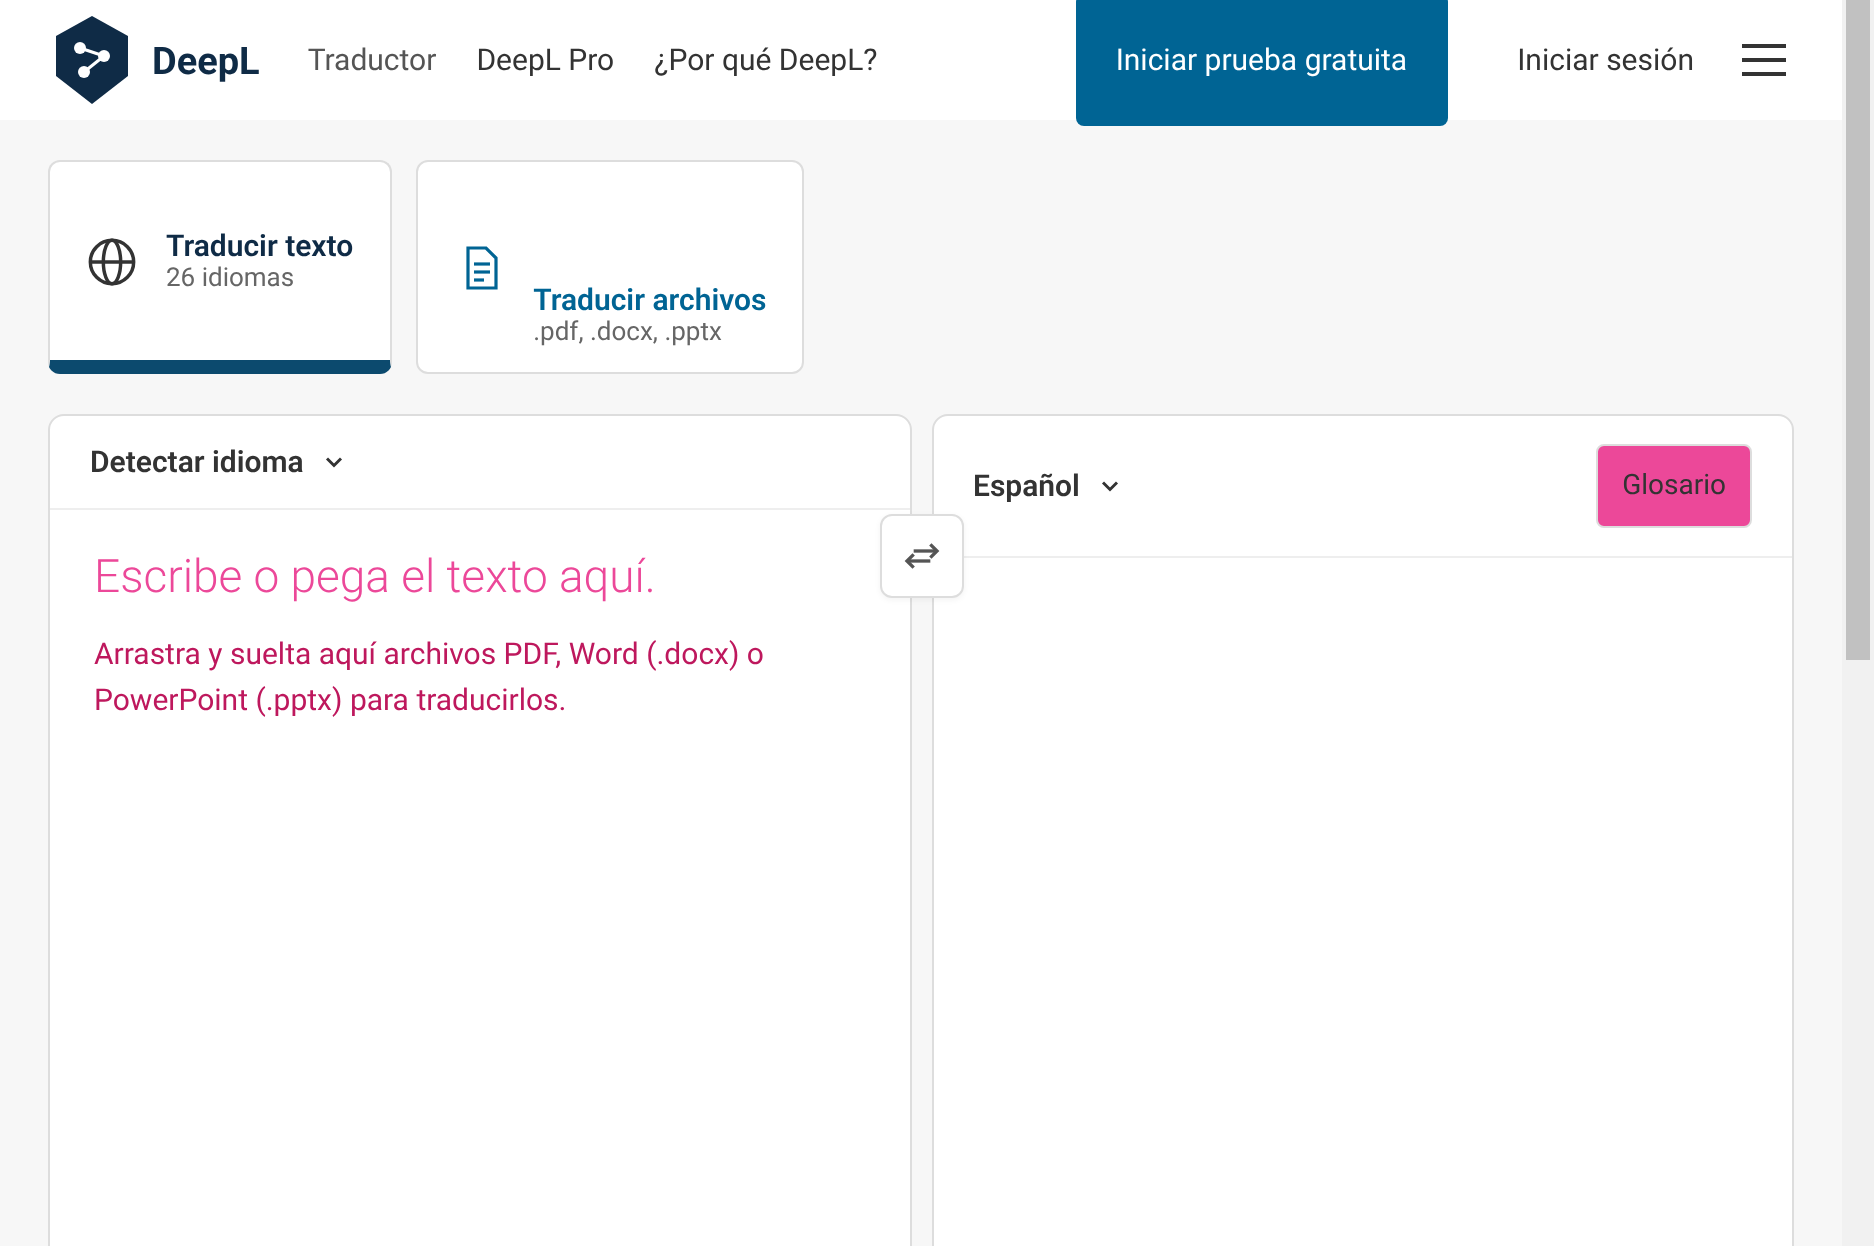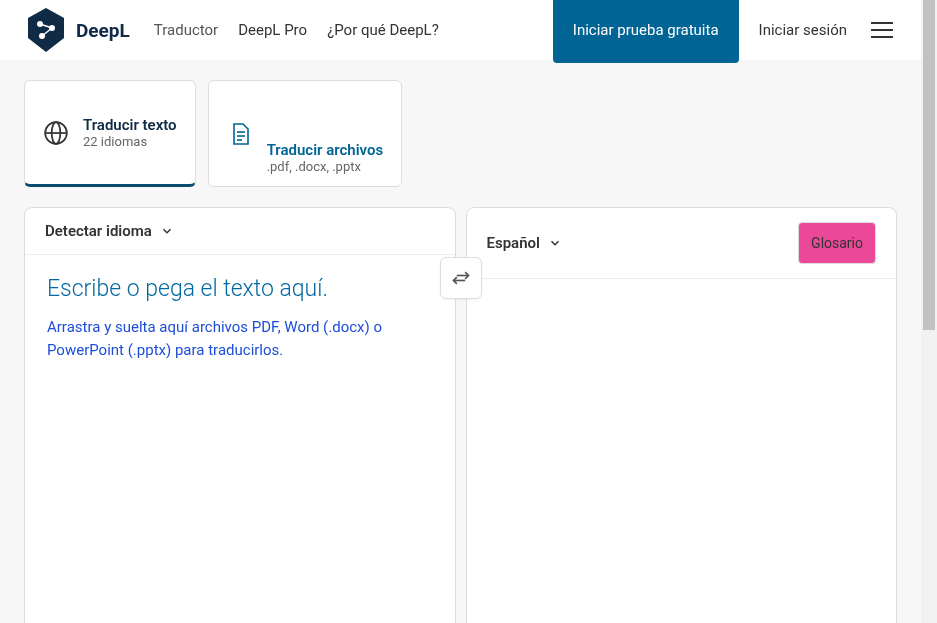--- a/index.html
+++ b/index.html
@@ -91,20 +91,21 @@
       border: none;
       padding: 24px 20px;
       font-size: 15px;
       border-radius: 4px;
       cursor: pointer;
     }
     .login-link {
       font-size: 15px;
       color: #333;
       cursor: pointer;
+      margin-left: 15px;
     }
     .hamburger {
       display: flex;
       flex-direction: column;
       gap: 5px;
       cursor: pointer;
       padding: 4px;
     }
     .hamburger span {
       width: 22px;
@@ -121,21 +122,21 @@
       border: 1px solid #ddd;
       border-radius: 6px;
       padding: 12px 18px;
       display: flex;
       align-items: center;
       gap: 14px;
       cursor: pointer;
       position: relative;
     }
     .tab.active {
-      border-bottom: 3px solid #0c4a6e;
+      border-bottom: 7px solid #0c4a6e;
     }
     .tab-icon {
       width: 26px;
       height: 26px;
       display: flex;
       align-items: center;
       justify-content: center;
     }
     .tab-text-wrap {
       display: flex;
@@ -214,27 +215,27 @@
       font-size: 14px;
       color: #333;
       cursor: pointer;
     }
     .panel-body {
       padding: 20px 22px;
       flex: 1;
     }
     .placeholder-text {
       font-size: 23px;
-      color: #0369a1;
+      color: #ec4899;
       font-weight: 300;
       margin-bottom: 14px;
     }
     .hint-text {
       font-size: 15px;
-      color: #1d4ed8;
+      color: #be185d;
       line-height: 1.5;
       max-width: 380px;
     }
     .swap-btn {
       position: absolute;
       left: 50%;
       top: 70px;
       transform: translateX(-50%);
       width: 42px;
       height: 42px;
@@ -299,21 +300,21 @@
     <div class="tab active">
       <div class="tab-icon">
         <svg viewBox="0 0 24 24" width="26" height="26" fill="none" stroke="#333" stroke-width="1.6">
           <circle cx="12" cy="12" r="10"></circle>
           <ellipse cx="12" cy="12" rx="4" ry="10"></ellipse>
           <line x1="2" y1="12" x2="22" y2="12"></line>
         </svg>
       </div>
       <div class="tab-text-wrap">
         <span class="tab-title">Traducir texto</span>
-        <span class="tab-sub">22 idiomas</span>
+        <span class="tab-sub">26 idiomas</span>
       </div>
     </div>
     <div class="tab files">
       <div class="tab-icon">
         <svg viewBox="0 0 24 24" width="24" height="24" fill="none" stroke="#006494" stroke-width="1.6">
           <path d="M6 2 L15 2 L20 7 L20 22 L6 22 Z"></path>
           <line x1="9" y1="10" x2="17" y2="10"></line>
           <line x1="9" y1="14" x2="17" y2="14"></line>
           <line x1="9" y1="18" x2="14" y2="18"></line>
         </svg>

